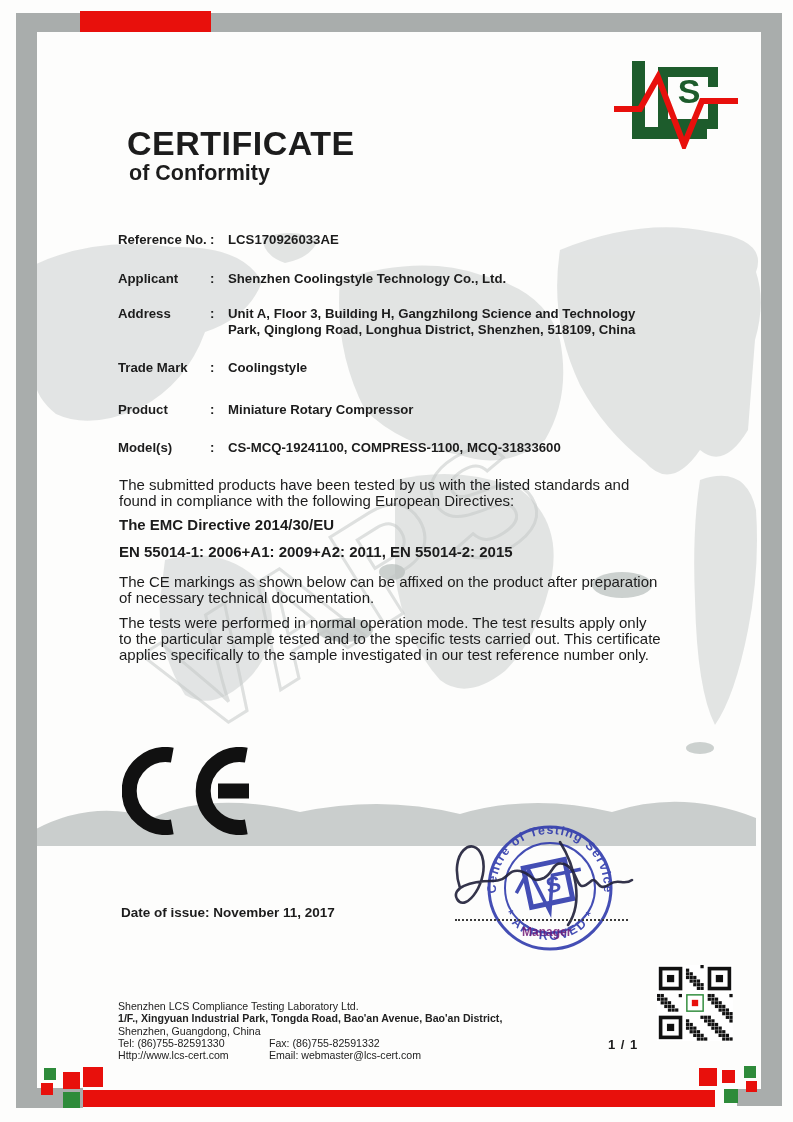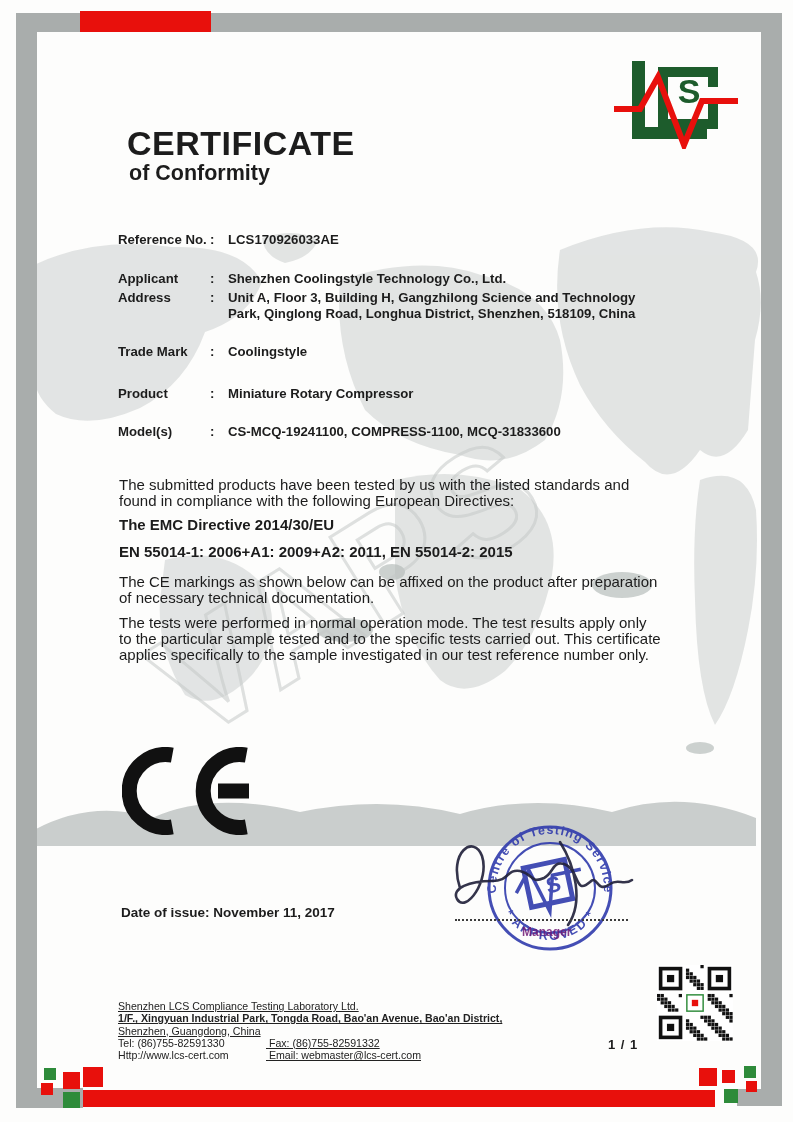--- a/index.html
+++ b/index.html
@@ -28,38 +28,38 @@
   .content { position: absolute; inset: 0; z-index: 3; }
   .title { position: absolute; left: 127px; top: 124px; font-size: 34px; font-weight: bold; letter-spacing: 0.5px; }
   .subtitle { position: absolute; left: 129px; top: 161px; font-size: 21.5px; font-weight: bold; }
   .logo-svg { position: absolute; left: 612px; top: 57px; }
 
   .fields { position: absolute; left: 118px; top: 232px; width: 546px; font-size: 13.2px; font-weight: bold; line-height: 15.5px; }
   .frow { display: flex; align-items: flex-start; }
   .frow .lbl { width: 92px; flex: 0 0 92px; }
   .frow .col { width: 18px; flex: 0 0 18px; }
   .frow .val { flex: 1; }
-  .mb23 { margin-bottom: 23px; } .mb20 { margin-bottom: 4px; } .mb19 { margin-bottom: 26px; }
+  .mb23 { margin-bottom: 23px; } .mb20 { margin-bottom: 20px; } .mb19 { margin-bottom: 26px; }
 
   .bodytext { position: absolute; left: 119px; top: 477px; width: 543px; font-size: 15px; line-height: 15.7px; }
   .bodytext p { margin-bottom: 10px; }
   .bodytext p.g9  { margin-bottom: 9px; }
   .bodytext p.g11 { margin-bottom: 11px; }
   .bodytext p.g14 { margin-bottom: 14px; }
   .bodytext .b { font-weight: bold; }
 
   .ce-svg { position: absolute; left: 122px; top: 747px; }
   .date-line { position: absolute; left: 121px; top: 905px; font-size: 13.5px; font-weight: bold; }
 
   .stamp-svg { position: absolute; left: 478px; top: 816px; z-index: 4; }
   .sig-svg { position: absolute; left: 438px; top: 826px; z-index: 5; }
   .sig-dotline { position: absolute; left: 455px; top: 906px; width: 173px; height: 15px; border-bottom: 2px dotted #3c3c3c; z-index: 5; }
   .manager { position: absolute; left: 522px; top: 925px; font-size: 12px; font-weight: bold; color: #701a75; opacity: 0.85; z-index: 4; }
 
-  .footer { position: absolute; left: 118px; top: 1000px; width: 440px; font-size: 10.6px; line-height: 12.3px; color: #222; text-decoration: underline; }
+  .footer { position: absolute; left: 118px; top: 1000px; width: 440px; font-size: 10.6px; line-height: 12.3px; color: #222; }
   .footer .bold { font-weight: bold; }
   .footer .c1 { display: inline-block; width: 148px; }
 
   .pagenum { position: absolute; left: 608px; top: 1037px; font-size: 13px; font-weight: bold; letter-spacing: 1px; }
   .qr { position: absolute; left: 657px; top: 965px; width: 76px; height: 76px; background: #fff; }
 </style>
 </head>
 <body>
 
 <div class="page">

